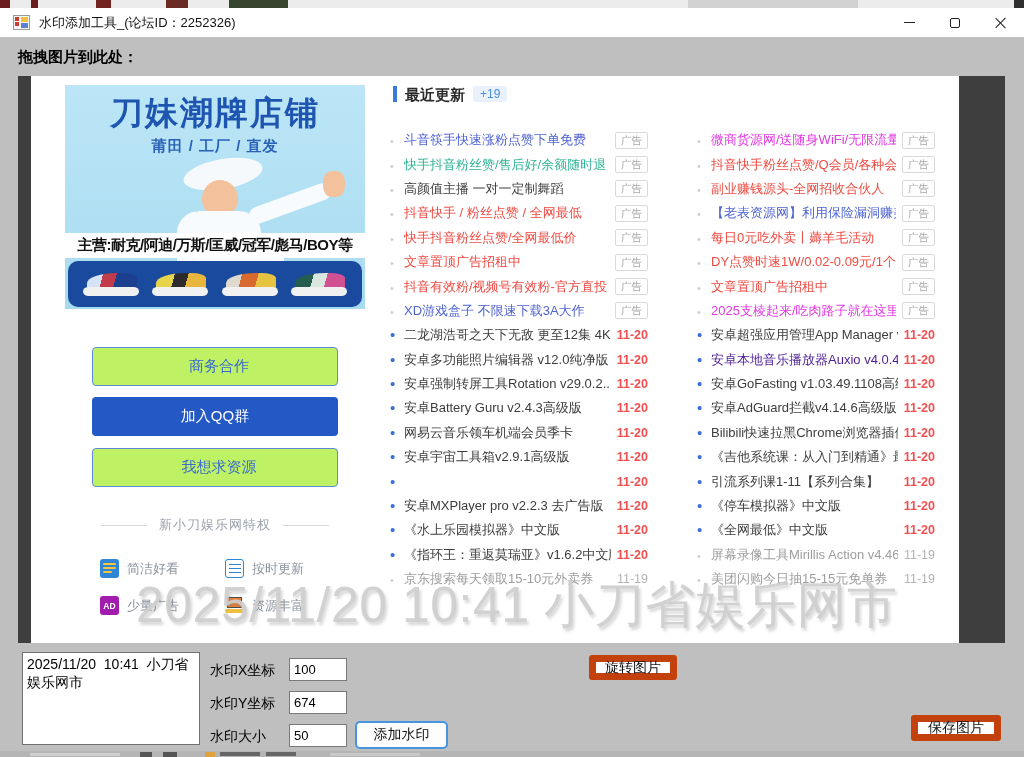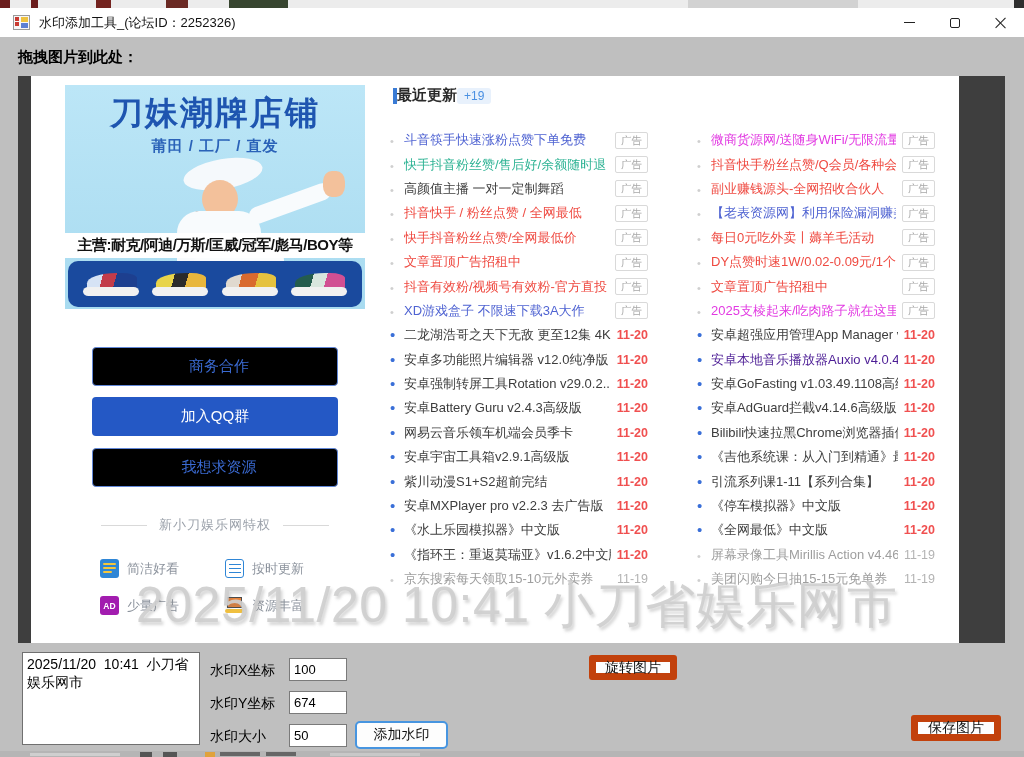--- a/index.html
+++ b/index.html
@@ -51,21 +51,21 @@
   .sneaker { width:56px; height:26px; position:relative; }
   .sneaker .sole { position:absolute; bottom:1px; left:0; right:0; height:9px; background:#f1f1f1; border-radius:6px/5px; }
   .sneaker .upper { position:absolute; bottom:7px; left:4px; right:2px; height:17px; border-radius:60% 30% 10% 10%; }
   .s1 .upper { background:linear-gradient(105deg,#d6e3f5 30%,#c23b4a 30% 55%,#1d3f8f 55%); }
   .s2 .upper { background:linear-gradient(105deg,#e8d44a 35%,#2b2b2b 35% 60%,#e8b63c 60%); }
   .s3 .upper { background:linear-gradient(105deg,#e0d9cf 30%,#d96a2f 30% 60%,#e5c23f 60%); }
   .s4 .upper { background:linear-gradient(105deg,#245c4e 35%,#d8e6de 35% 60%,#d14f93 60%); }
 
   
   .side-btn { position:absolute; left:74px; width:246px; height:39px; border-radius:4px; display:flex; align-items:center; justify-content:center; font-size:15px; cursor:pointer; }
-  .side-btn.outline { background:#000000; border:1px solid #6288d8; color:#3a6ad2;padding-left:8px; }
+  .side-btn.outline { background:#bef264; border:1px solid #6288d8; color:#3a6ad2;padding-left:8px; }
   .side-btn.fill { background:#2458c5; color:#fff; }
 
   .divider { position:absolute; left:47px; top:440px; width:300px; display:flex; align-items:center; justify-content:center; gap:12px; }
   .divider .line { width:46px; height:1px; background:#d9d9d9; }
   .divider .dtext { font-size:13px; color:#9ba1aa; letter-spacing:1px; }
 
   
   .features { position:absolute; left:82px; top:474px; width:250px; display:grid; grid-template-columns:1fr 1fr; grid-auto-rows:37px; align-items:center; }
   .feat { display:flex; align-items:center; gap:8px; }
   .feat .flabel { font-size:13px; color:#8b929c; }
@@ -76,21 +76,21 @@
   .fi-doc { background:#fff; border:1.5px solid #2f86d6; }
   .fi-doc i { position:absolute; left:2.5px; right:2.5px; height:1.6px; background:#2f86d6; }
   .fi-doc i:nth-child(1){top:3.5px;} .fi-doc i:nth-child(2){top:7.5px;} .fi-doc i:nth-child(3){top:11.5px;}
   .fi-ad { background:#a21caf; display:flex; align-items:center; justify-content:center; color:#fff; font-size:8.5px; font-weight:bold; }
   .fi-laptop { background:transparent; border-radius:0; }
   .fi-laptop .scr { position:absolute; left:2px; top:1px; width:15px; height:11px; background:#e8833a; border:1.5px solid #4a4a4a; }
   .fi-laptop .base { position:absolute; left:0; top:13px; width:19px; height:4px; background:#f0c040; border-radius:2px; }
 
   
   .recent { position:absolute; left:372px; top:0; width:569px; height:567px; }
-  .recent-head { position:absolute; left:3px; top:10px; display:flex; align-items:center; }
+  .recent-head { position:absolute; left:3px; top:10px; display:flex; align-items:flex-start; gap:8px; }
   .head-bar { width:4px; height:16px; background:#3a7bd5; }
   .head-title { font-size:15px; font-weight:bold; color:#2b2b2b; }
   .head-badge { font-size:12px; color:#4a90e2; background:#e8f1fc; border-radius:3px; padding:1px 7px; }
   .list-col { position:absolute; top:52px; display:flex; flex-direction:column; }
   .col-left { left:0; width:258px; }
   .col-right { left:307px; width:238px; }
   .row { height:24.4px; display:flex; align-items:center; }
   .bullet { width:14px; flex:none; text-align:left; line-height:1; }
   .dot-blue::before { content:"•"; color:#3a6fd8; font-size:15px; }
   .dot-gray::before { content:"•"; color:#cfcfcf; font-size:11px; }
@@ -299,21 +299,20 @@
     <span class="row-text" style="color: rgb(61, 61, 61);">网易云音乐领车机端会员季卡</span>
     <span class="row-right date">11-20</span>
   </div>
           <div class="row">
     <span class="bullet dot-blue"></span>
     <span class="row-text" style="color: rgb(61, 61, 61);">安卓宇宙工具箱v2.9.1高级版</span>
     <span class="row-right date">11-20</span>
   </div>
           <div class="row">
     <span class="bullet dot-blue"></span>
-    <span class="row-text" style="color: rgb(61, 61, 61);">紫川动漫S1+S2超前完结</span>
     <span class="row-right date">11-20</span>
   </div>
           <div class="row">
     <span class="bullet dot-blue"></span>
     <span class="row-text" style="color: rgb(61, 61, 61);">安卓MXPlayer pro v2.2.3 去广告版</span>
     <span class="row-right date">11-20</span>
   </div>
           <div class="row">
     <span class="bullet dot-blue"></span>
     <span class="row-text" style="color: rgb(61, 61, 61);">《水上乐园模拟器》中文版</span>

